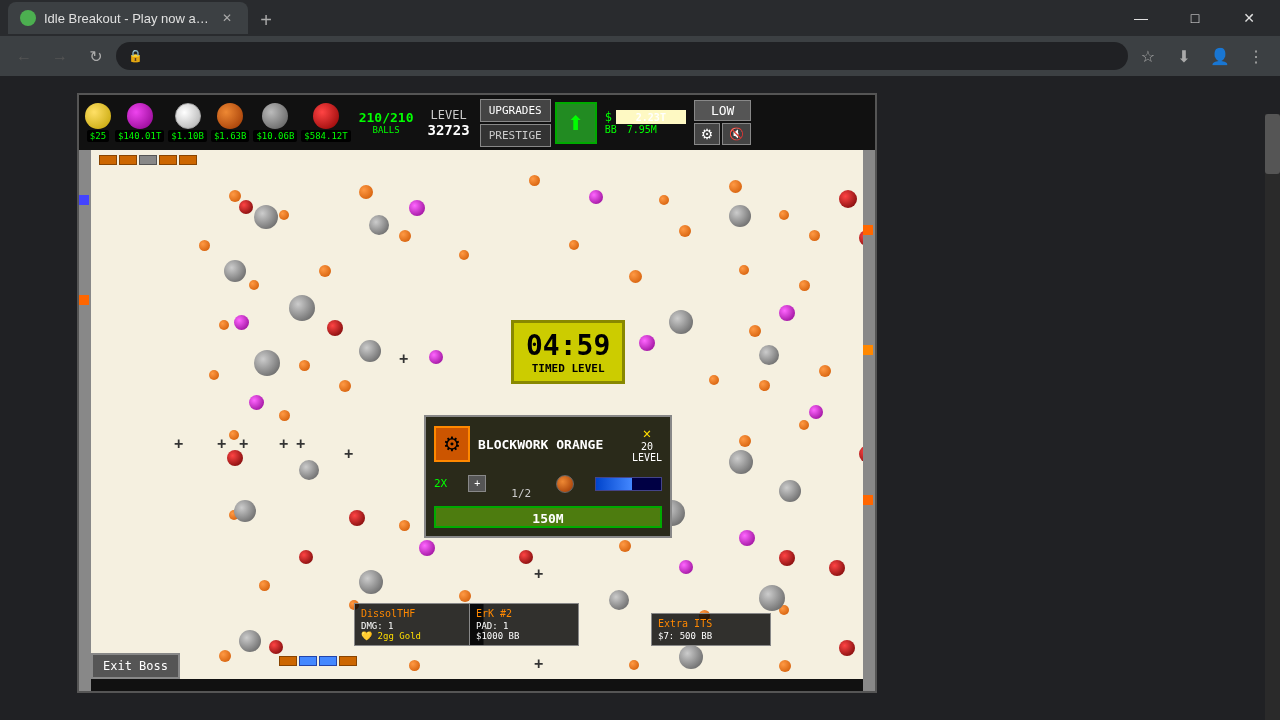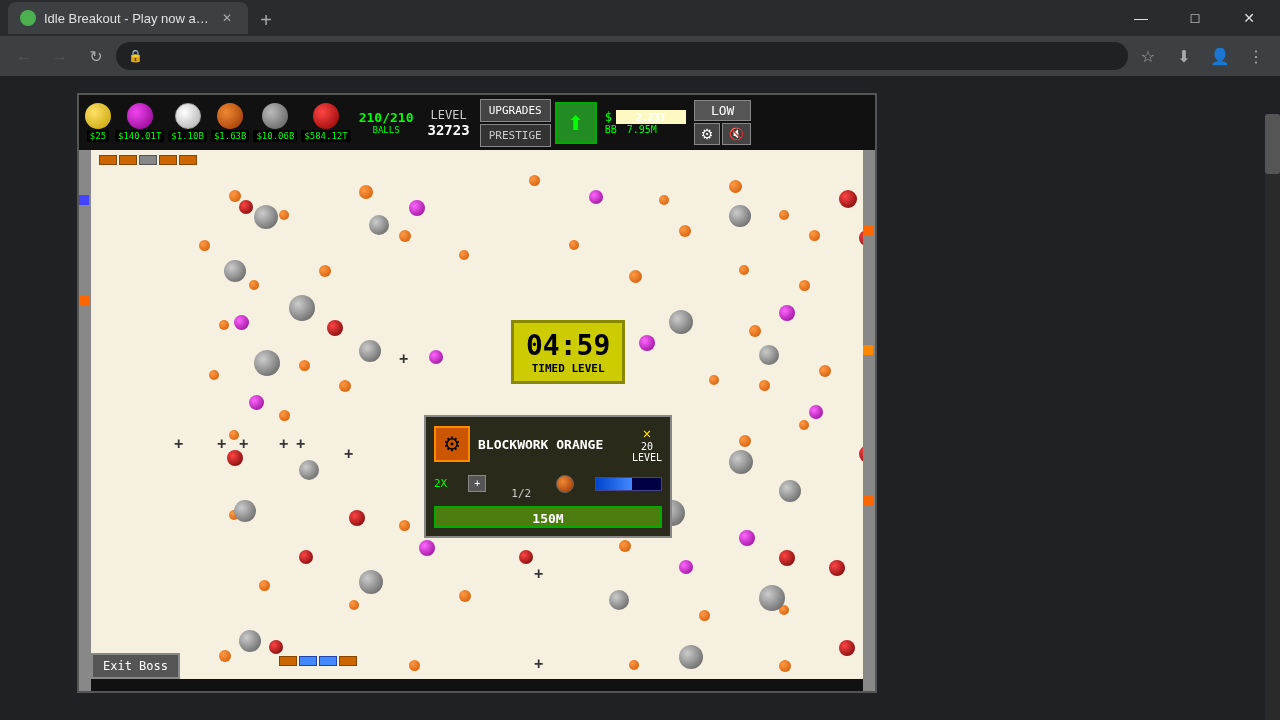--- a/index.html
+++ b/index.html
@@ -817,22 +817,36 @@
 
     <div class="game-ball" style="width:16px;height:16px;background:radial-gradient(circle at 35% 35%,#ff66ff,#880088);left:340px;top:390px;"></div>
 
     <div class="game-ball" style="width:16px;height:16px;background:radial-gradient(circle at 35% 35%,#ff4444,#660000);left:270px;top:360px;"></div>
     <div class="game-ball" style="width:14px;height:14px;background:radial-gradient(circle at 35% 35%,#ff4444,#660000);left:440px;top:400px;"></div>
     <div class="game-ball" style="width:16px;height:16px;background:radial-gradient(circle at 35% 35%,#ff4444,#660000);left:750px;top:410px;"></div>
     <div class="game-ball" style="width:14px;height:14px;background:radial-gradient(circle at 35% 35%,#ff4444,#660000);left:190px;top:490px;"></div>
     <div class="game-ball" style="width:16px;height:16px;background:radial-gradient(circle at 35% 35%,#ff4444,#660000);left:760px;top:490px;"></div>
     <div class="game-ball" style="width:14px;height:14px;background:radial-gradient(circle at 35% 35%,#ff4444,#660000);left:340px;top:540px;"></div>
 
-
-
+    <div class="bottom-popup" style="left:275px;bottom:45px;width:130px;">
+      <div style="color:#ff8800;font-size:10px;margin-bottom:2px;">DissolTHF</div>
+      <div>DMG: 1</div>
+      <div style="color:#ffdd00;">💛 2gg Gold</div>
+    </div>
+
+    <div class="bottom-popup" style="left:390px;bottom:45px;width:110px;">
+      <div style="color:#ff8800;font-size:10px;margin-bottom:2px;">ErK #2</div>
+      <div>PAD: 1</div>
+      <div>$1000 BB</div>
+    </div>
+
+    <div class="bottom-popup" style="left:572px;bottom:45px;width:120px;">
+      <div style="color:#ff8800;font-size:10px;margin-bottom:2px;">Extra ITS</div>
+      <div>$7: 500 BB</div>
+    </div>
 
     <button class="exit-boss-btn">Exit Boss</button>
 
     <div class="game-bottom-bar"></div>
 
   </div>
 
 </div>
 
 <div class="scrollbar-area">

